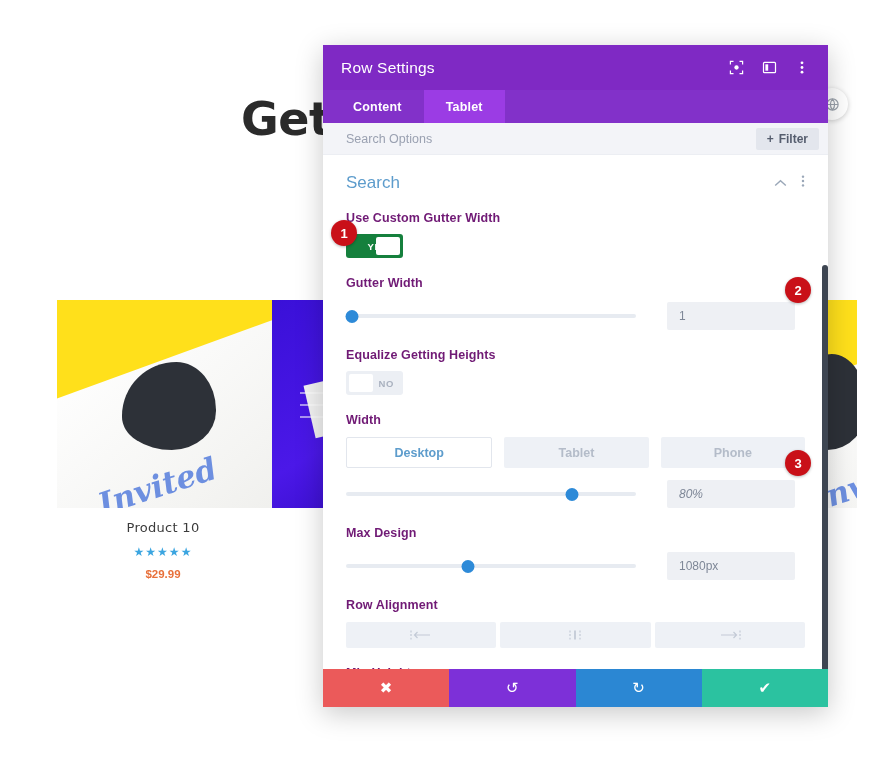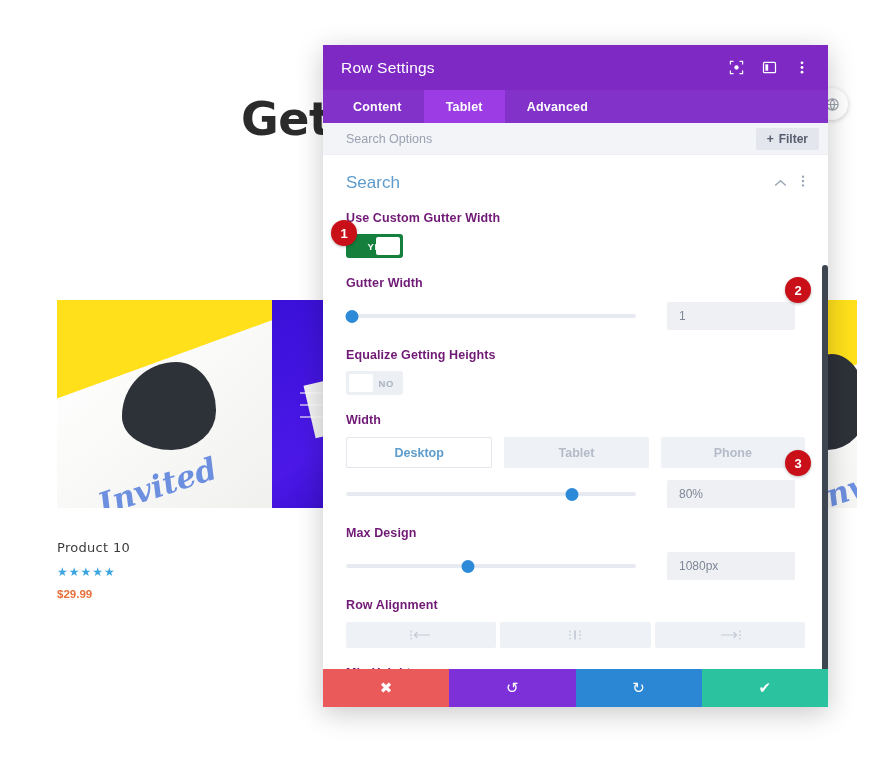--- a/index.html
+++ b/index.html
@@ -47,21 +47,21 @@
   .art-pinkcard {
     position: absolute; left: 46%; top: 14%; width: 46%; height: 30%;
     background: #f7286e; transform: rotate(-14deg);
   }
   .art-whitecard {
     position: absolute; left: 18%; top: 34%; width: 62%; height: 26%;
     background: #f2f2f2; transform: rotate(-13deg);
   }
   .art-line { position: absolute; height: 2px; background: rgba(255,255,255,0.55); }
 
-  .prod-meta { position: absolute; left: 57px; top: 540px; width: 212px; text-align: left; }
+  .prod-meta { position: absolute; left: 57px; top: 520px; width: 212px; text-align: center; }
   .prod-name { font-family: "DejaVu Sans", sans-serif; font-size: 13px; color: #3b3b3b; letter-spacing: .3px; }
   .prod-stars { margin-top: 10px; color: #3ba5e0; font-size: 12px; letter-spacing: 1px; }
   .prod-price { margin-top: 9px; font-size: 11.5px; font-weight: 700; color: #e8703a; }
 
   .floating-btn {
     position: absolute; left: 816px; top: 88px; width: 32px; height: 32px;
     background: #ffffff; border-radius: 50%;
     box-shadow: 0 1px 5px rgba(0,0,0,.2);
     display: flex; align-items: center; justify-content: center;
   }
@@ -234,21 +234,20 @@
               <circle cx="2" cy="8" r="1.5"></circle>
               <circle cx="2" cy="13" r="1.5"></circle>
           </svg>
         </div>
       </div>
     </div>
 
     <div class="tabbar">
       <div class="tab">Content</div>
       <div class="tab active">Tablet</div>
-      <div class="tab">Advanced</div>
     </div>
 
     <div class="searchbar">
       <input class="search-input" type="text" placeholder="Search Options" style="">
       <div class="filter-btn">
         <span>+</span>
         <span>Filter</span>
       </div>
     </div>
 
@@ -304,21 +303,21 @@
         <div class="devtabs">
           <div class="devtab active">Desktop</div>
           <div class="devtab">Tablet</div>
           <div class="devtab">Phone</div>
         </div>
         <div class="sliderrow">
           <div class="track-wrap" style="width:290px;">
             <div class="track"></div>
             <div class="handle" style="left:78%;"></div>
           </div>
-          <div class="valbox" style="width:128px; margin-left:31px;">80%</div>
+          <div class="valbox" style="width:128px; margin-left:31px;font-style:italic;">80%</div>
         </div>
       </div>
 
       <div class="field">
         <div class="field-label">Max Design</div>
         <div class="sliderrow">
           <div class="track-wrap" style="width:290px;">
             <div class="track"></div>
             <div class="handle" style="left:42%;"></div>
           </div>

